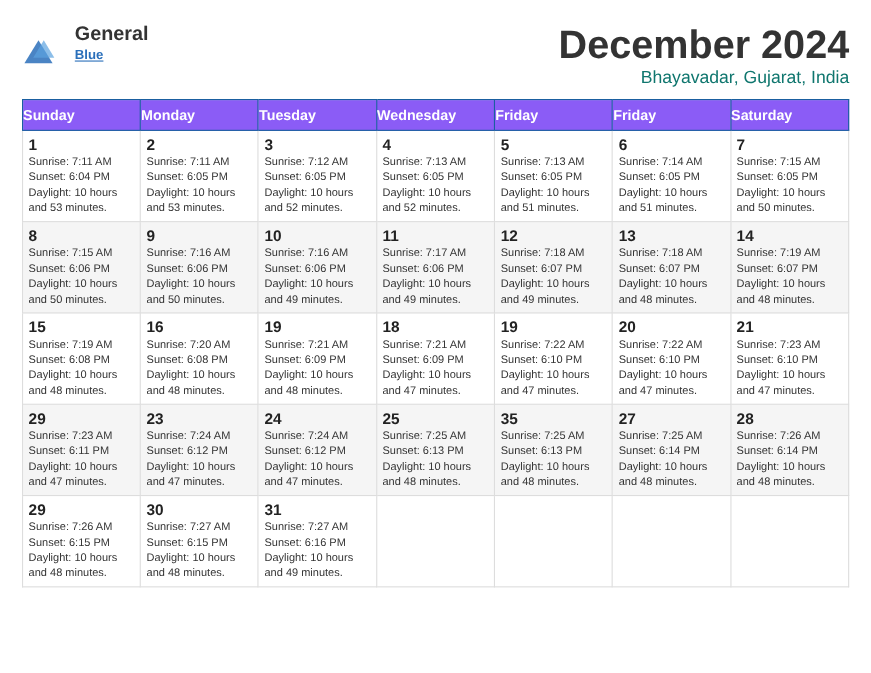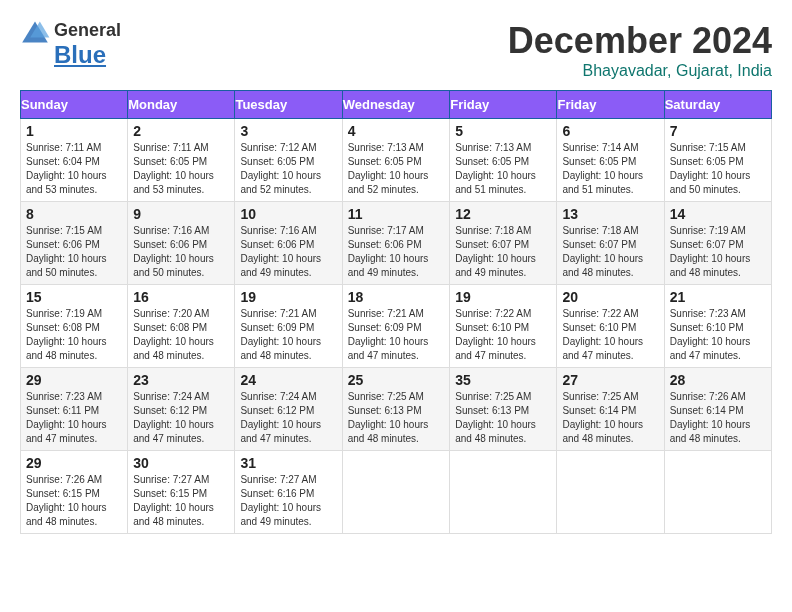--- a/index.html
+++ b/index.html
@@ -11,22 +11,22 @@
       padding: 20px;
     }
     .header-section {
       display: flex;
       justify-content: space-between;
       align-items: flex-start;
       margin-bottom: 10px;
     }
     .logo {
       display: flex;
-      align-items: flex-start;
-      gap: 4px;
+      align-items: flex-end;
+      gap: 18px;
     }
     .logo-icon {
       width: 30px;
       height: 24px;
     }
     .title-section {
       text-align: right;
       margin-left: 47px;
     }
     .month-title {
@@ -83,21 +83,21 @@
 <body>
 
 <div class="header-section">
   <div class="logo">
     <svg class="logo-icon" viewBox="0 0 36 30" xmlns="http://www.w3.org/2000/svg">
       <polygon points="18,2 34,28 2,28" fill="#2a6fba" opacity="0.85"></polygon>
       <polygon points="24,2 36,22 12,22" fill="#5ba3e0" opacity="0.7"></polygon>
     </svg>
     <div>
       <span style="font-size:18px;font-weight:bold;color:#333;">General</span><br>
-      <span style="font-size:24px;font-weight:bold;color:#2a6fba;text-decoration:underline;">Blue</span>
+      <span style="font-size:12px;font-weight:bold;color:#2a6fba;text-decoration:underline;">Blue</span>
     </div>
   </div>
   <div class="title-section">
     <div class="month-title">December 2024</div>
     <div class="location-title">Bhayavadar, Gujarat, India</div>
   </div>
 </div>
 
 <table class="calendar-table">
   <thead>

